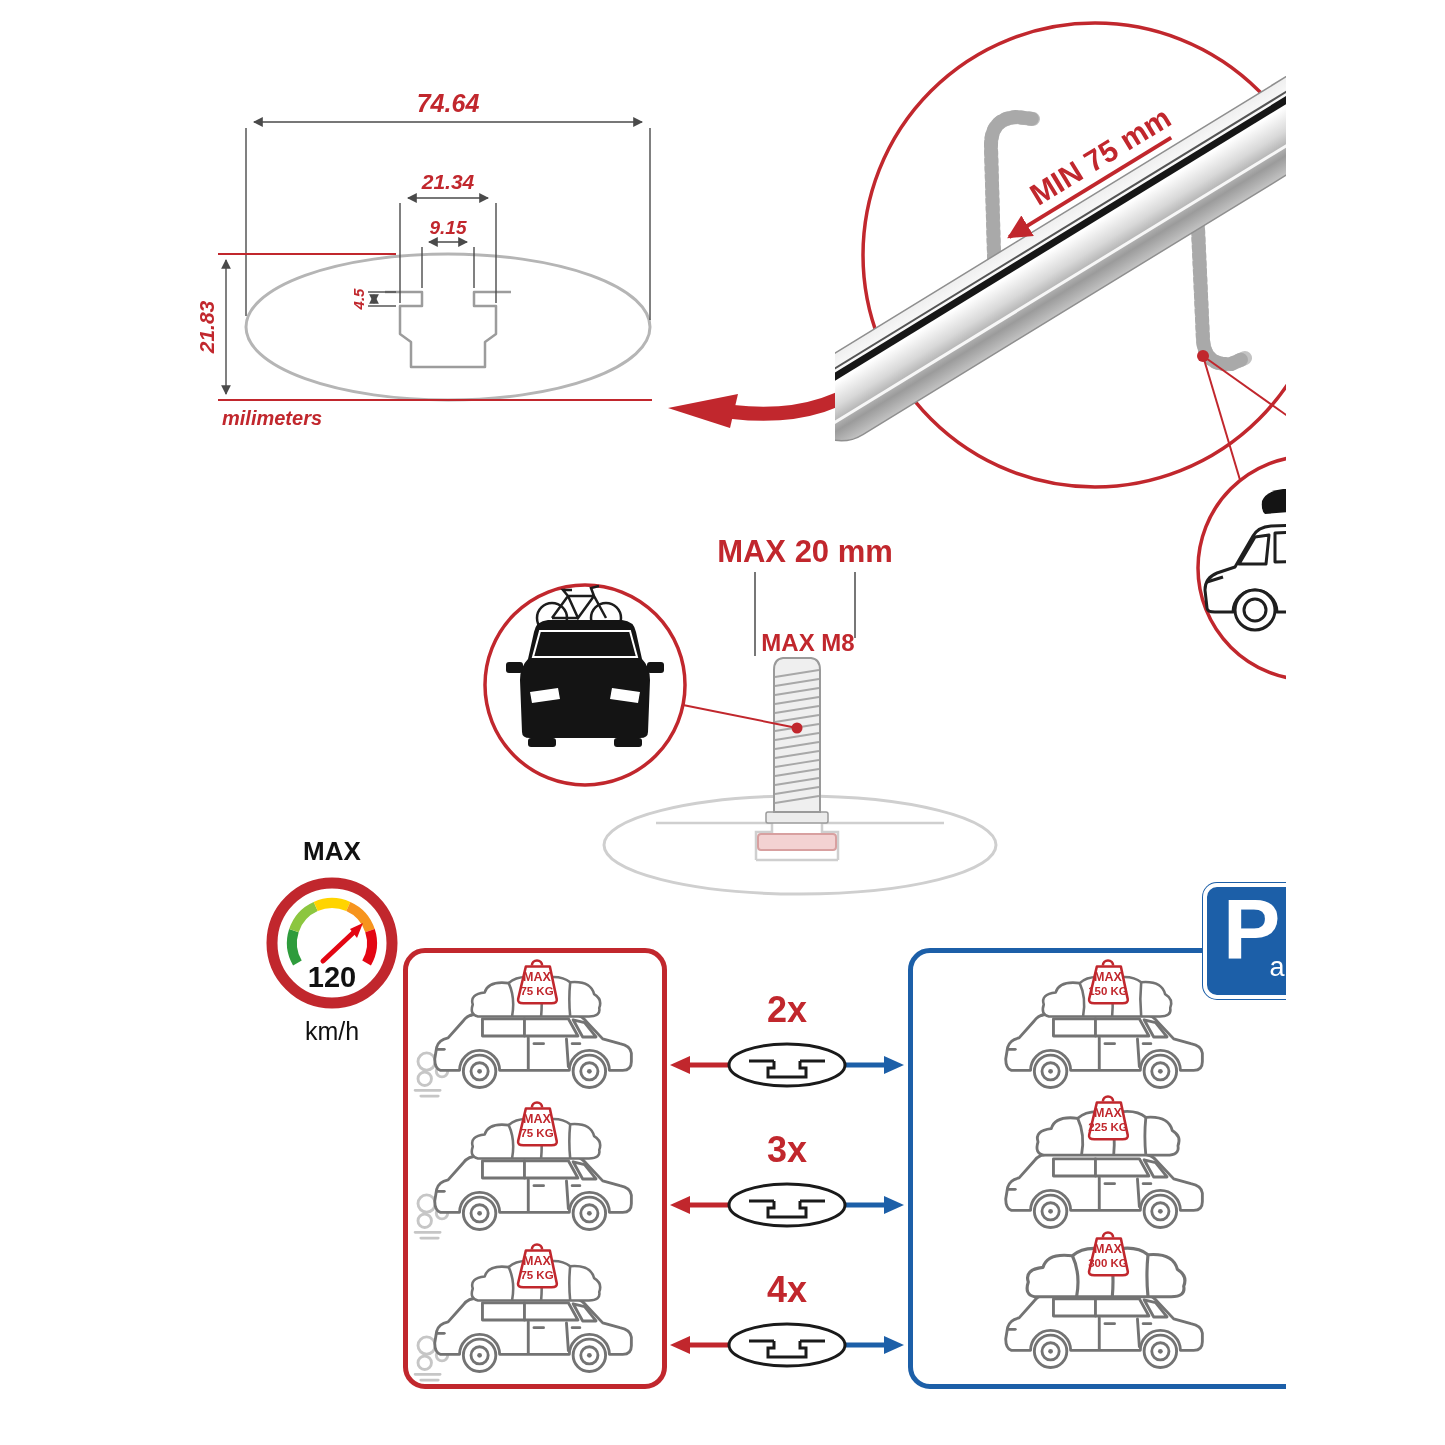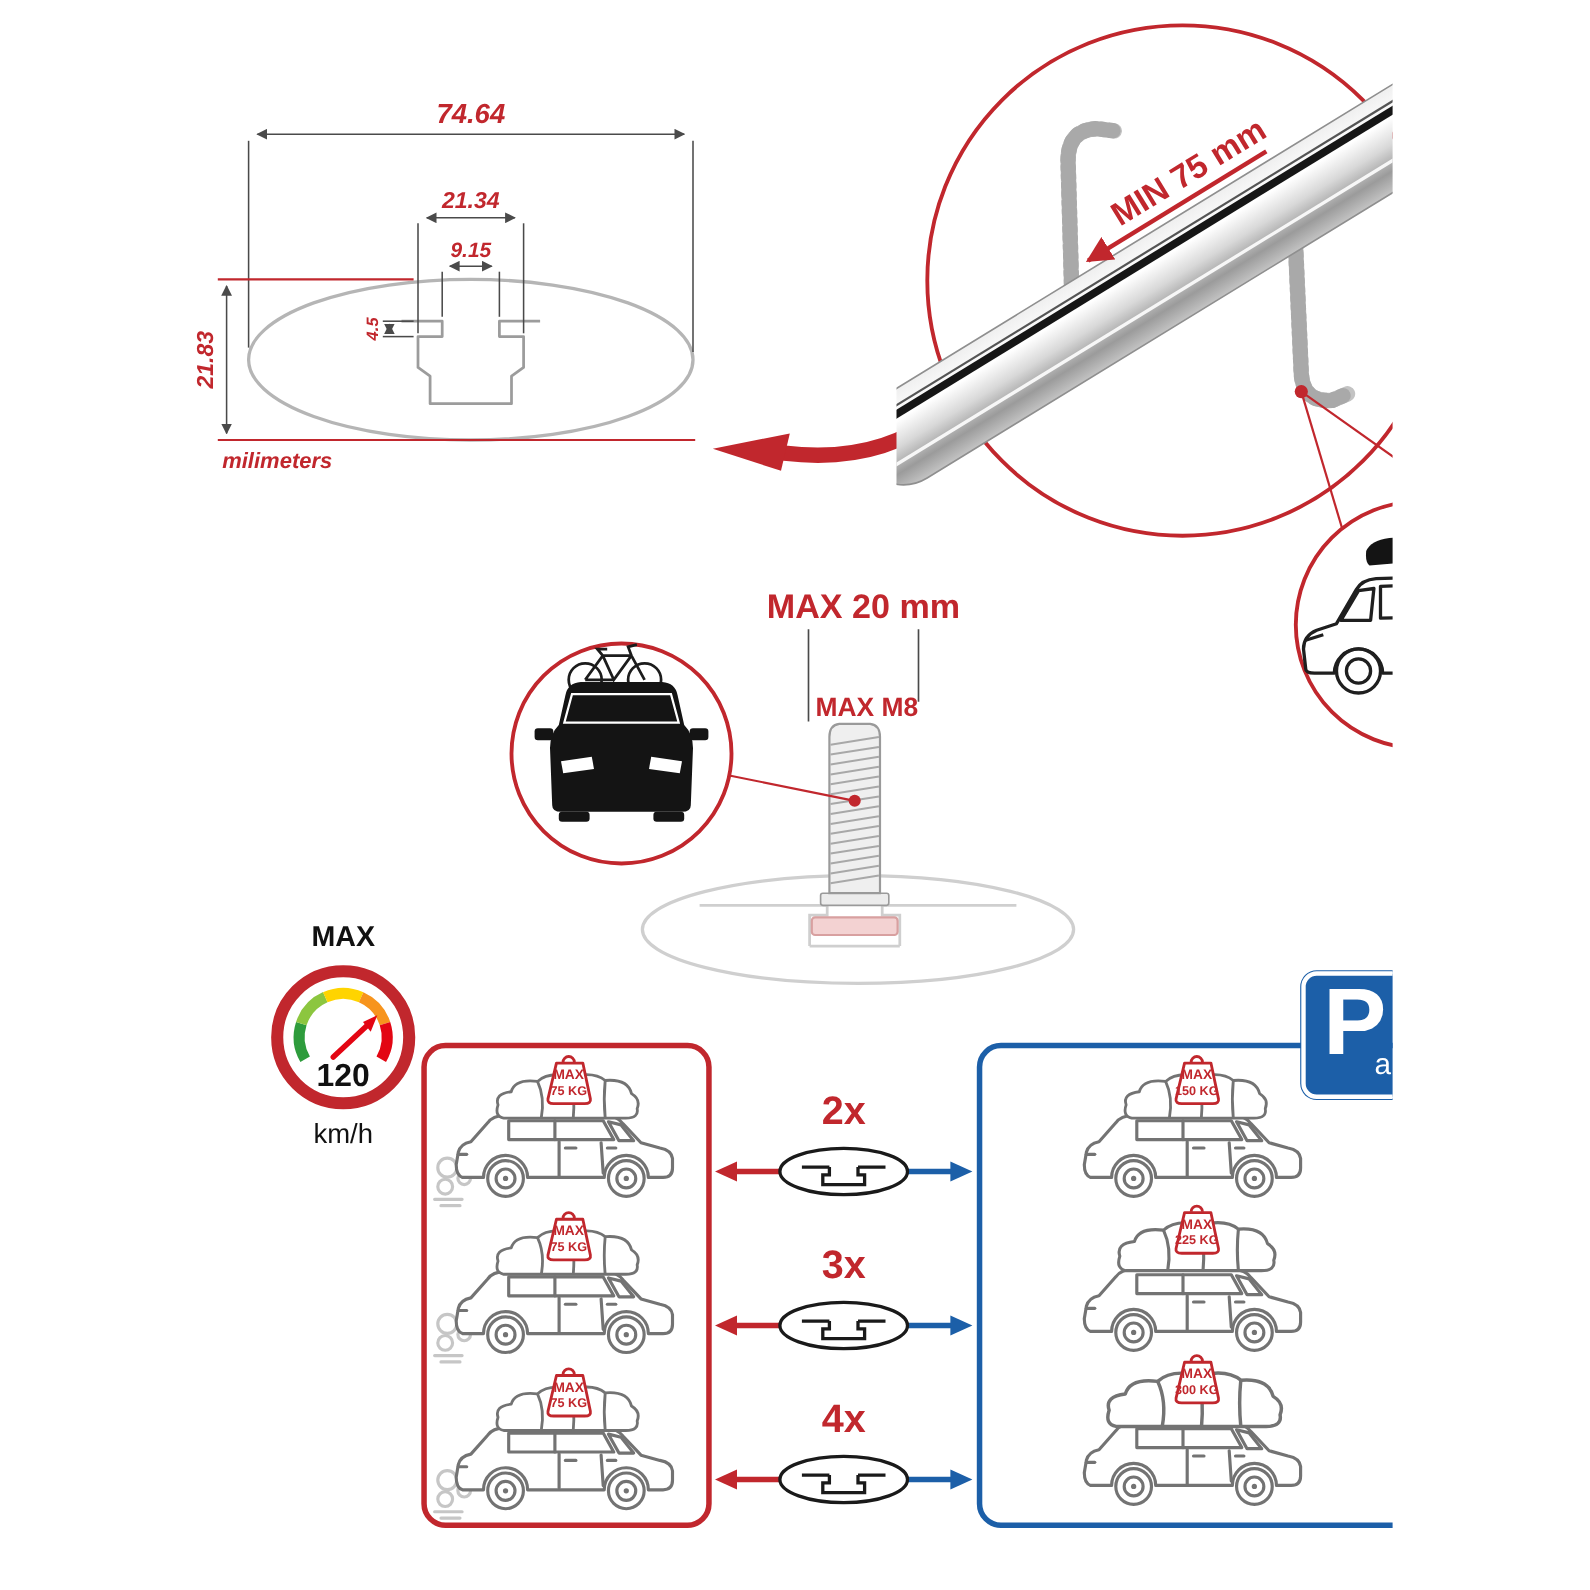--- a/index.html
+++ b/index.html
@@ -1,18 +1,18 @@
 <!DOCTYPE html>
 <html><head>
 <meta charset="utf-8">
 <style>
   * { margin:0; padding:0; box-sizing:border-box; }
   body { background:#ffffff; }
   .canvas { position:relative; width:1266px; height:1445px; background:#ffffff;
-            font-family:"Liberation Sans", sans-serif; overflow:hidden; }
+            font-family:"Liberation Sans", sans-serif; overflow:hidden;margin-left:20px; }
   .abs { position:absolute; }
   svg text { font-family:"Liberation Sans", sans-serif; }
   .dim-text { fill:#c1272d; font-style:italic; font-weight:bold; }
   .mult { fill:#c1272d; font-weight:bold; font-size:36px; text-anchor:middle; }
   .tag-t { fill:#c1272d; font-weight:bold; font-size:12.5px; text-anchor:middle; }
   .tag-v { fill:#c1272d; font-weight:bold; font-size:11.5px; text-anchor:middle; }
   .panel { border-radius:22px; }
 </style>
 </head>
 <body>

